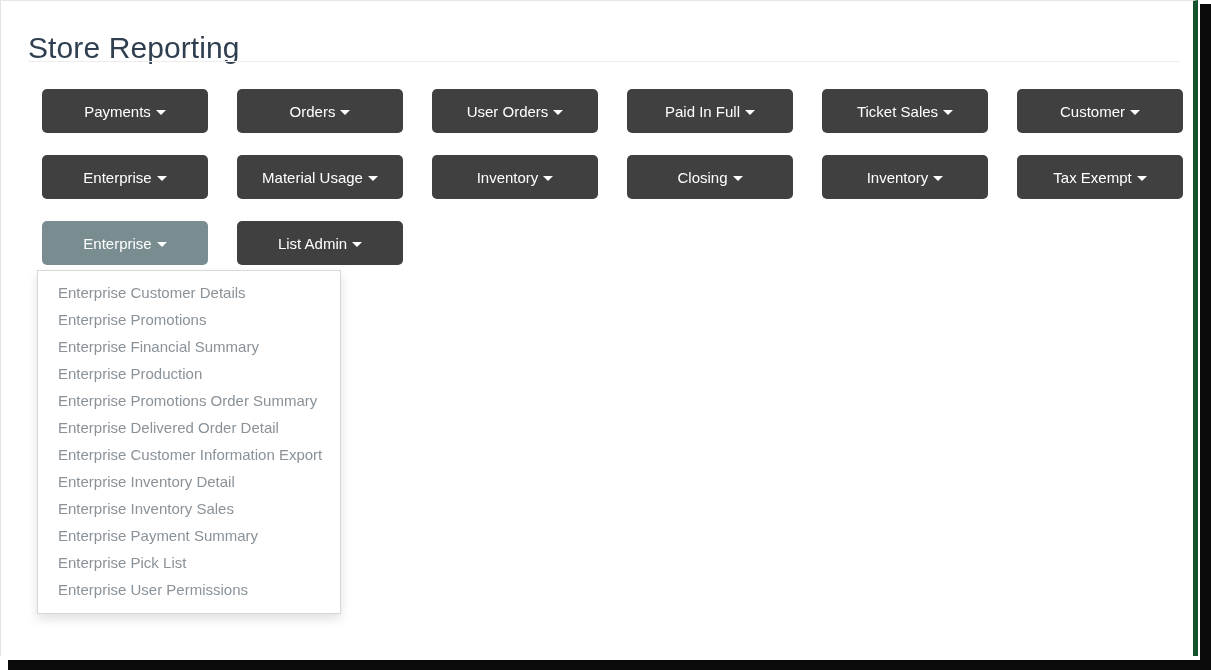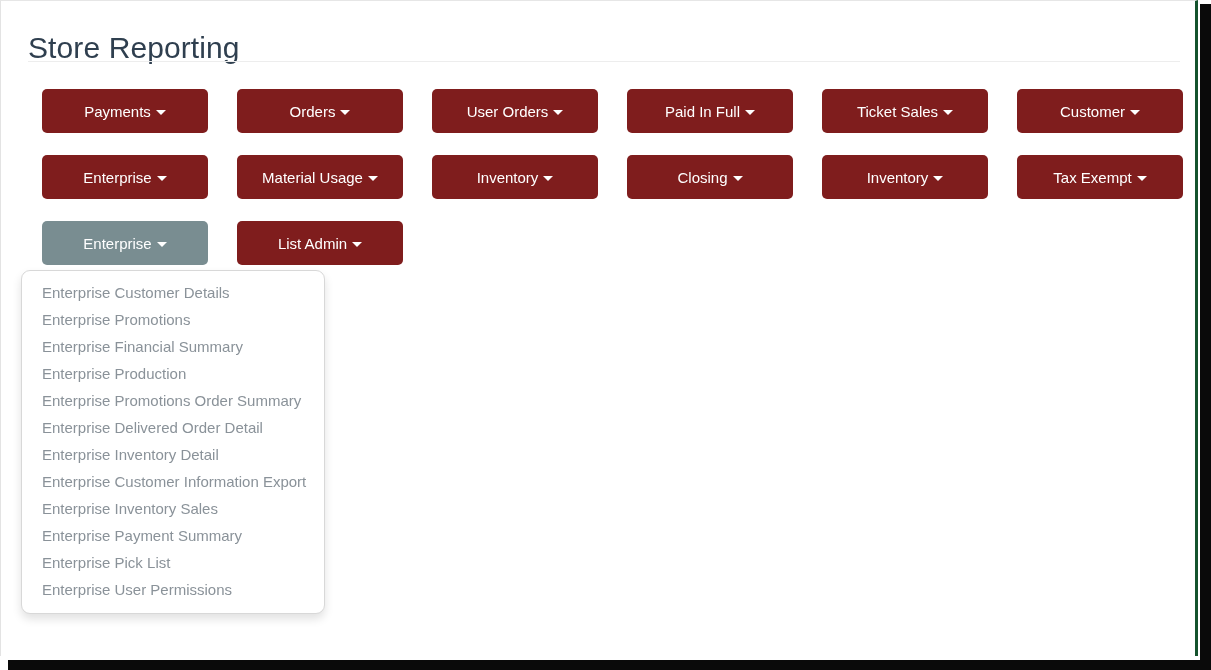--- a/index.html
+++ b/index.html
@@ -22,21 +22,21 @@
 
   
   #page-canvas {
     position: absolute;
     left: 0; top: 0;
     width: 1198px;
     height: 660px;
     background: #ffffff;
     border-left: 1px solid #e3e3e3;
     border-top: 1px solid #e6e6e6;
-    border-right: 3px solid #14532d;
+    border-right: 5px solid #14532d;
     overflow: hidden;
   }
 
   
   #shadow-right {
     position: absolute;
     right: 0; top: 4px;
     width: 11px; height: 666px;
     background: #0a0a0a;
   }
@@ -81,21 +81,21 @@
     display: flex;
     gap: 29px;
     margin-bottom: 22px;
     height: 44px;
   }
   .report-button {
     width: 166px;
     height: 44px;
     border: none;
     border-radius: 5px;
-    background: #7f1d1d;
+    background: #404040;
     color: #ffffff;
     font-family: "Liberation Sans", sans-serif;
     font-size: 15px;
     line-height: 44px;
     text-align: center;
     cursor: pointer;
     padding: 0;
     white-space: nowrap;
     user-select: none;
   }
@@ -107,25 +107,25 @@
     margin-left: 5px;
     vertical-align: middle;
     border-left: 5px solid transparent;
     border-right: 5px solid transparent;
     border-top: 5px solid #ffffff;
   }
 
   
   #enterprise-dropdown-menu {
     position: absolute;
-    left: 20px; top: 269px;
+    left: 36px; top: 269px;
     width: 304px;
     background: #ffffff;
     border: 1px solid #d8d8d8;
-    border-radius: 9px;
+    border-radius: 0;
     box-shadow: 0 5px 10px rgba(0,0,0,0.12);
     padding: 8px 0 10px 0;
   }
   .dropdown-item {
     display: block;
     padding: 3px 20px 3px 20px;
     font-size: 15px;
     line-height: 21px;
     color: #8a9299;
     text-decoration: none;
@@ -167,22 +167,22 @@
         </div>
       </div>
 
     <div id="enterprise-dropdown-menu" style="display: block;">
         <a class="dropdown-item">Enterprise Customer Details</a>
         <a class="dropdown-item">Enterprise Promotions</a>
         <a class="dropdown-item">Enterprise Financial Summary</a>
         <a class="dropdown-item">Enterprise Production</a>
         <a class="dropdown-item">Enterprise Promotions Order Summary</a>
         <a class="dropdown-item">Enterprise Delivered Order Detail</a>
+        <a class="dropdown-item">Enterprise Customer Information Export</a>
         <a class="dropdown-item">Enterprise Inventory Detail</a>
-        <a class="dropdown-item">Enterprise Customer Information Export</a>
         <a class="dropdown-item">Enterprise Inventory Sales</a>
         <a class="dropdown-item">Enterprise Payment Summary</a>
         <a class="dropdown-item">Enterprise Pick List</a>
         <a class="dropdown-item">Enterprise User Permissions</a>
       </div>
 
   </div>
 
   <div id="shadow-bottom-fade"></div>
   <div id="shadow-right"></div>

